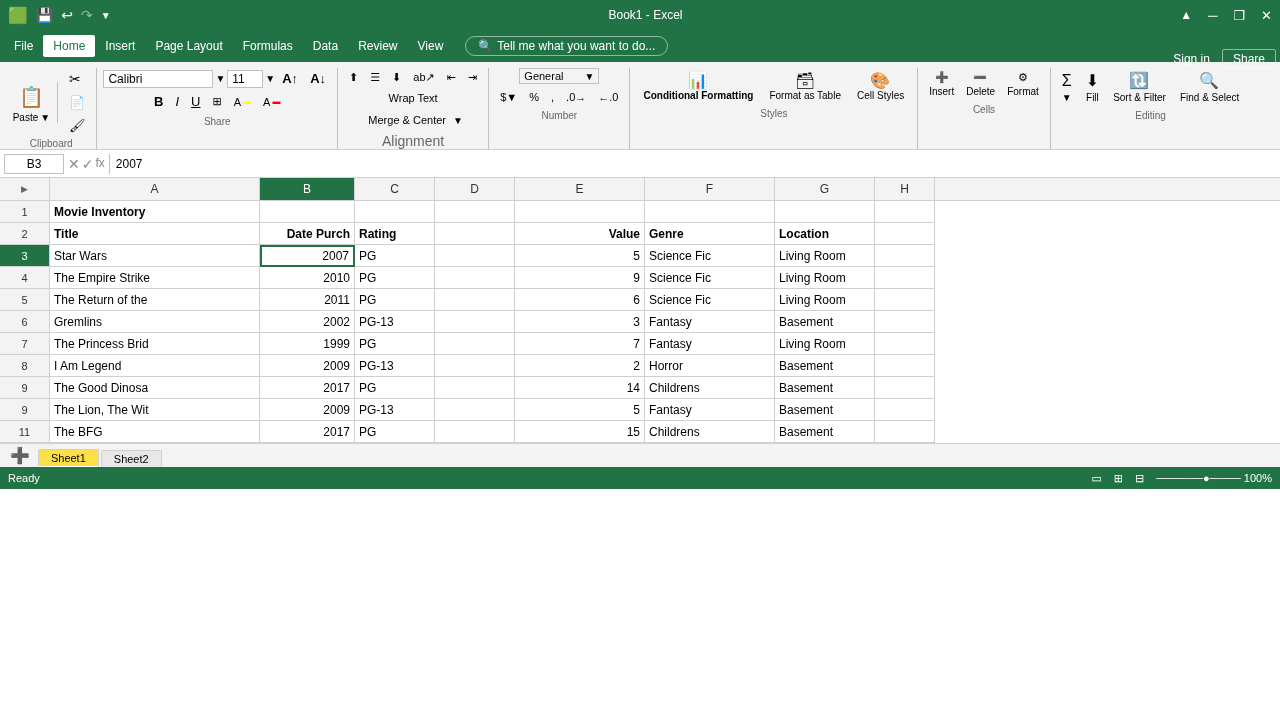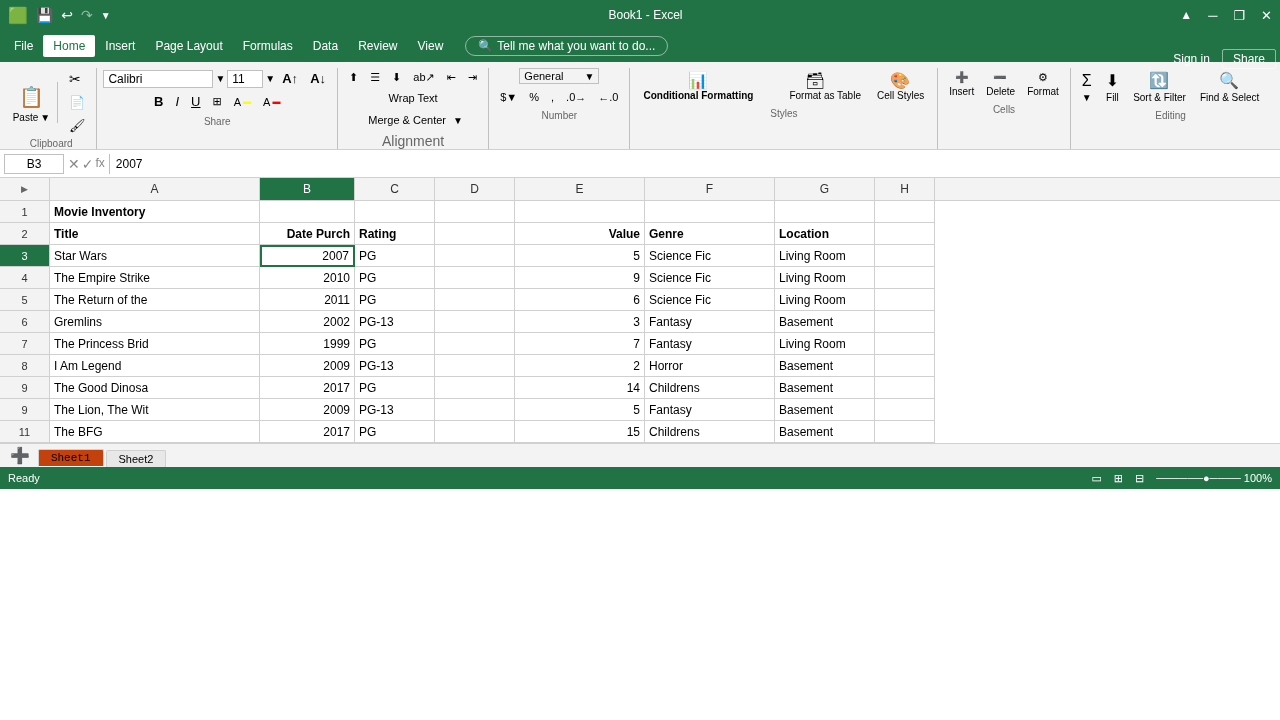--- a/index.html
+++ b/index.html
@@ -186,21 +186,21 @@
     }
     .sheet-tab {
       padding: 2px 12px;
       font-size: 11px;
       cursor: pointer;
       border: 1px solid #d0d0d0;
       border-bottom: none;
       background: #e8e8e8;
       border-radius: 2px 2px 0 0;
     }
-    .sheet-tab.active { background: #c2410c; border-bottom: 1px solid #fff; font-family: Liberation Mono, monospace; }
+    .sheet-tab.active { background: #fde047; border-bottom: 1px solid #fff; }
 
     
     .status-bar {
       height: 22px;
       background: #217346;
       color: white;
       font-size: 11px;
       display: flex;
       align-items: center;
       padding: 0 8px;
@@ -352,21 +352,21 @@
     </div>
 
     <div class="ribbon-group" style="flex-direction:column;gap:2px;">
       <div style="display:flex;align-items:center;gap:2px;">
         <div style="display:flex;flex-direction:column;align-items:center;" class="big-btn">
           <span style="font-size:16px;">📊</span>
           <span style="font-size:10px;font-weight:bold;">Conditional Formatting</span>
         </div>
         <div style="display:flex;flex-direction:column;align-items:center;" class="big-btn">
           <span style="font-size:16px;">🗃</span>
-          <span style="font-size:10px;margin-left:20px;">Format as Table</span>
+          <span style="font-size:10px;">Format as Table</span>
         </div>
         <div style="display:flex;flex-direction:column;align-items:center;" class="big-btn">
           <span style="font-size:16px;">🎨</span>
           <span style="font-size:10px;">Cell Styles</span>
         </div>
       </div>
       <div style="font-size:10px;color:#666;text-align:center;padding-top:2px;">Styles</div>
     </div>
 
     <div class="ribbon-group" style="flex-direction:column;gap:2px;">

